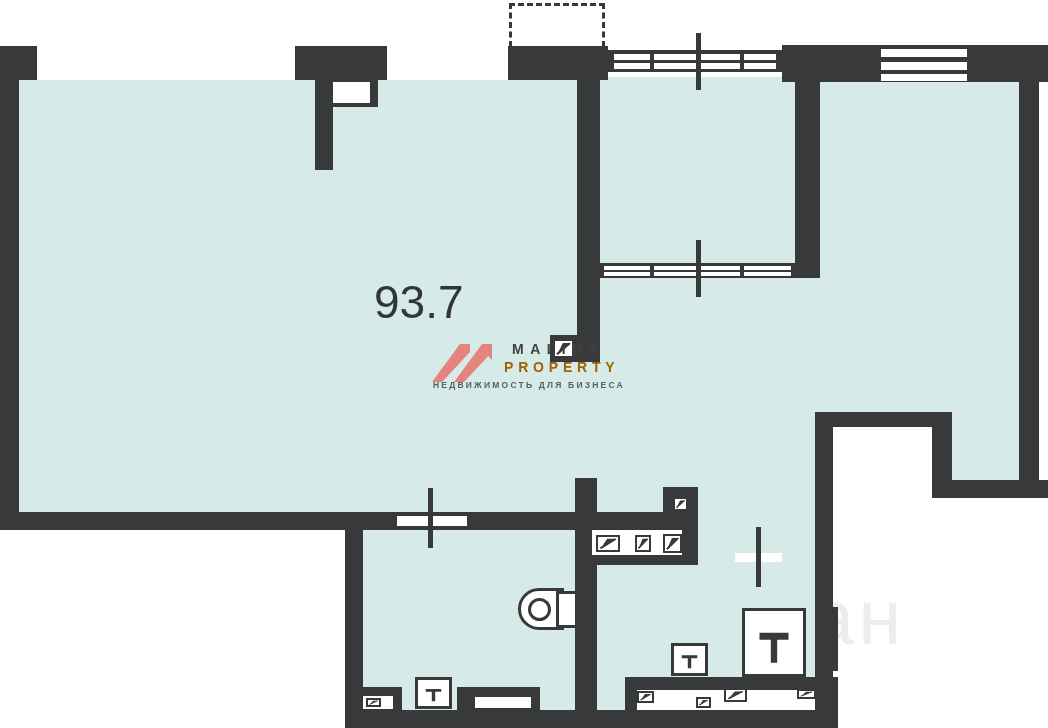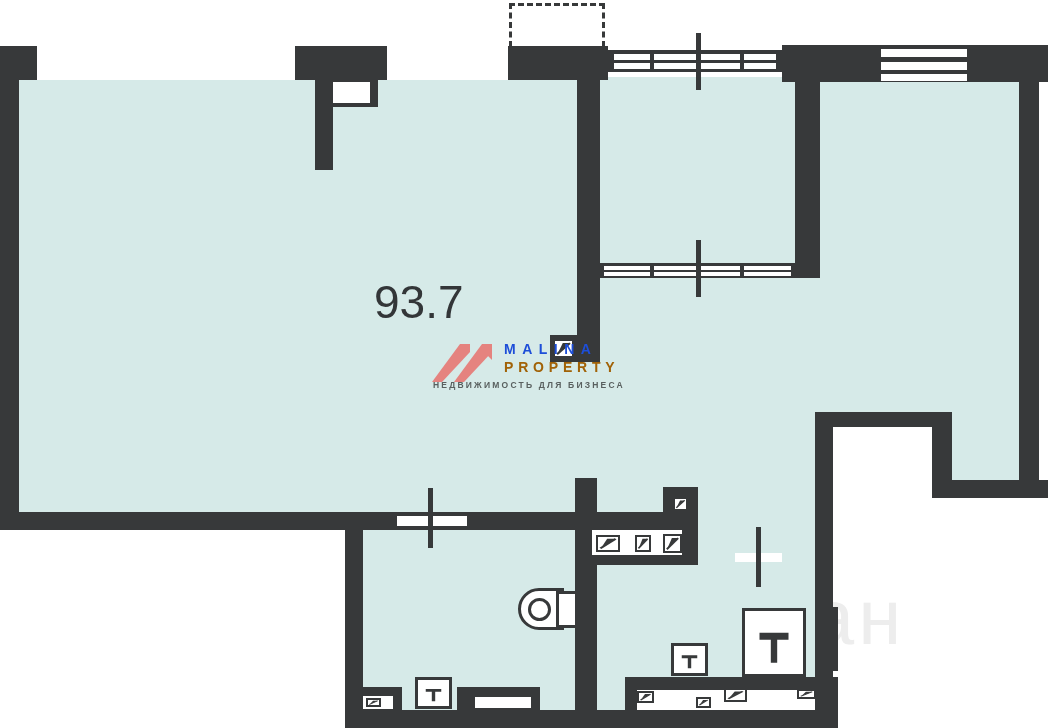--- a/index.html
+++ b/index.html
@@ -13,22 +13,22 @@
   .flap svg,.tee svg{display:block;width:100%;height:100%;}
   .tee{background:#fff;border:3px solid var(--wall);box-sizing:border-box;}
   #watermark{position:absolute;color:var(--wm);font-size:78px;letter-spacing:4px;
              font-weight:400;z-index:0;}
   .plan-el{z-index:1;}
   #balcony{position:absolute;border:3px dashed var(--wall);border-bottom:none;background:#fff;box-sizing:border-box;}
   #area-label{position:absolute;left:374px;top:275px;font-size:46px;font-weight:500;
               color:#333638;z-index:6;}
   #logo{position:absolute;left:430px;top:334px;z-index:6;width:260px;}
   #logo-mark{position:absolute;left:2px;top:4px;}
-  #logo-line1{position:absolute;left:74px;top:7px;font-size:14px;font-weight:700;
-              letter-spacing:6.5px;color:#1d4ed8;}
+  #logo-line1{position:absolute;left:82px;top:7px;font-size:14px;font-weight:700;
+              letter-spacing:6.5px;color:#404040;}
   #logo-line2{position:absolute;left:74px;top:25px;font-size:14px;font-weight:700;
               letter-spacing:4.8px;color:#a16207;}
   #logo-tagline{position:absolute;left:3px;top:46px;font-size:8.5px;font-weight:700;
               letter-spacing:2.2px;color:#59605f;white-space:nowrap;}
   #toilet-capsule{position:absolute;background:#fff;border:3.5px solid var(--wall);
               border-radius:21px 0 0 21px;box-sizing:border-box;z-index:3;}
   #toilet-circle{position:absolute;background:#fff;border:3.5px solid var(--wall);
               border-radius:50%;box-sizing:border-box;z-index:4;}
   #toilet-cistern{position:absolute;background:#fff;border:3.5px solid var(--wall);
               box-sizing:border-box;z-index:3;}

